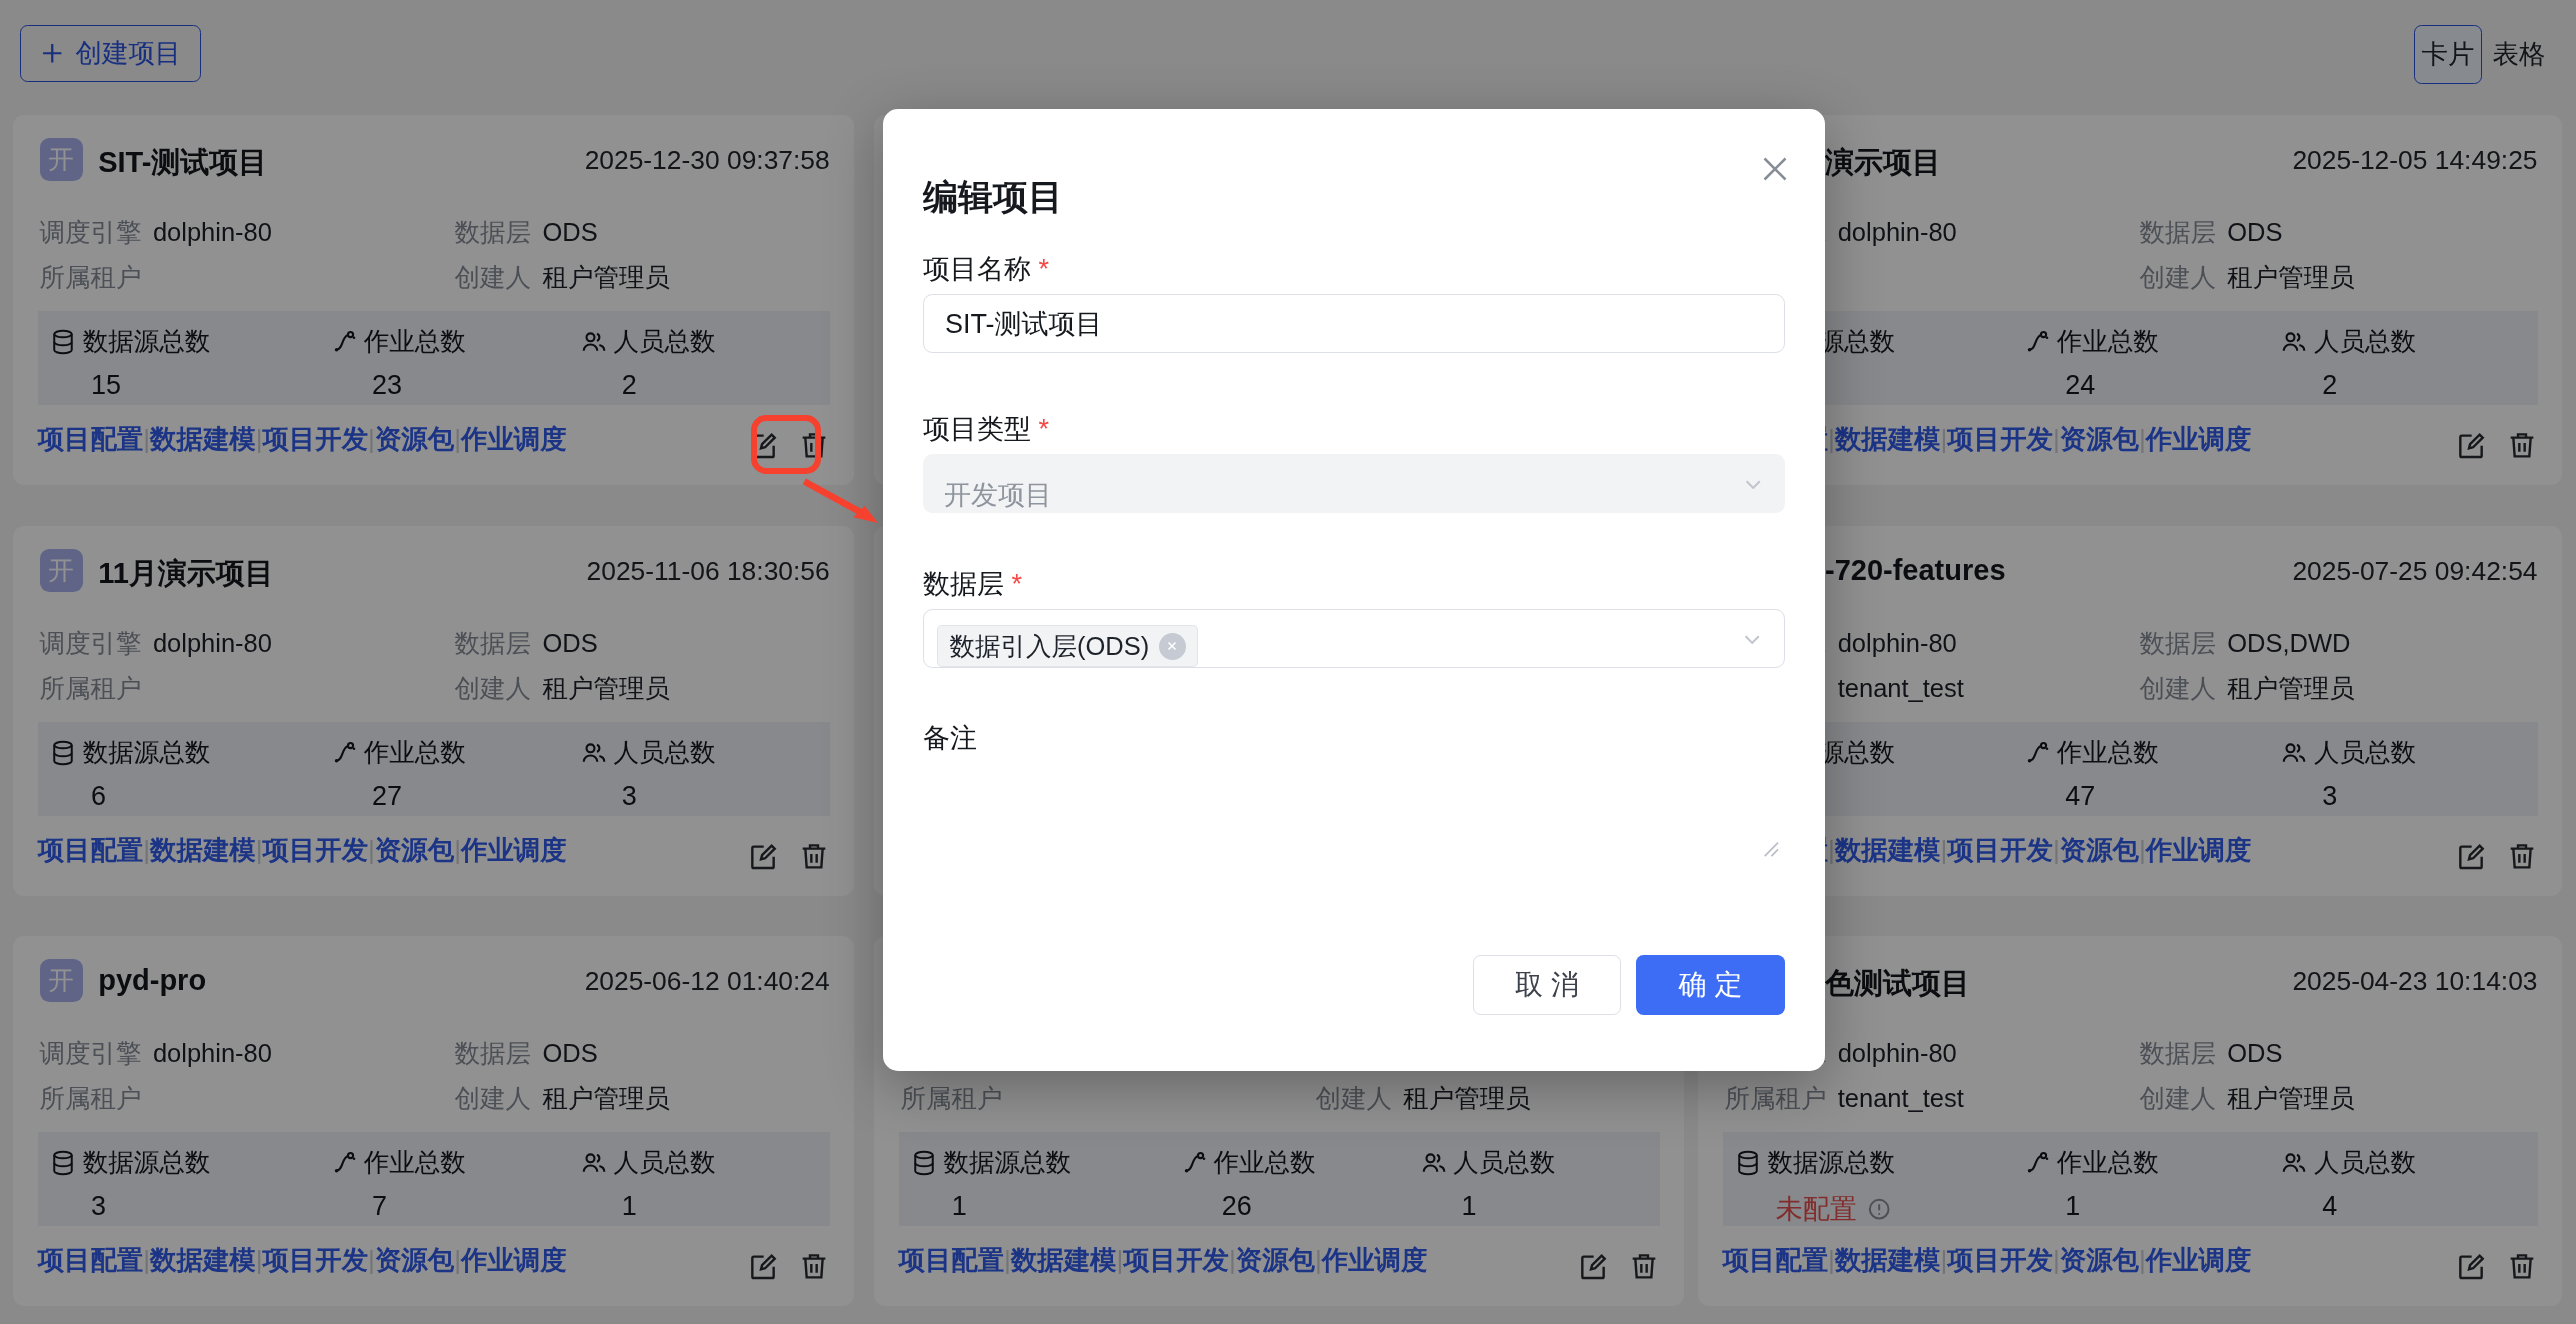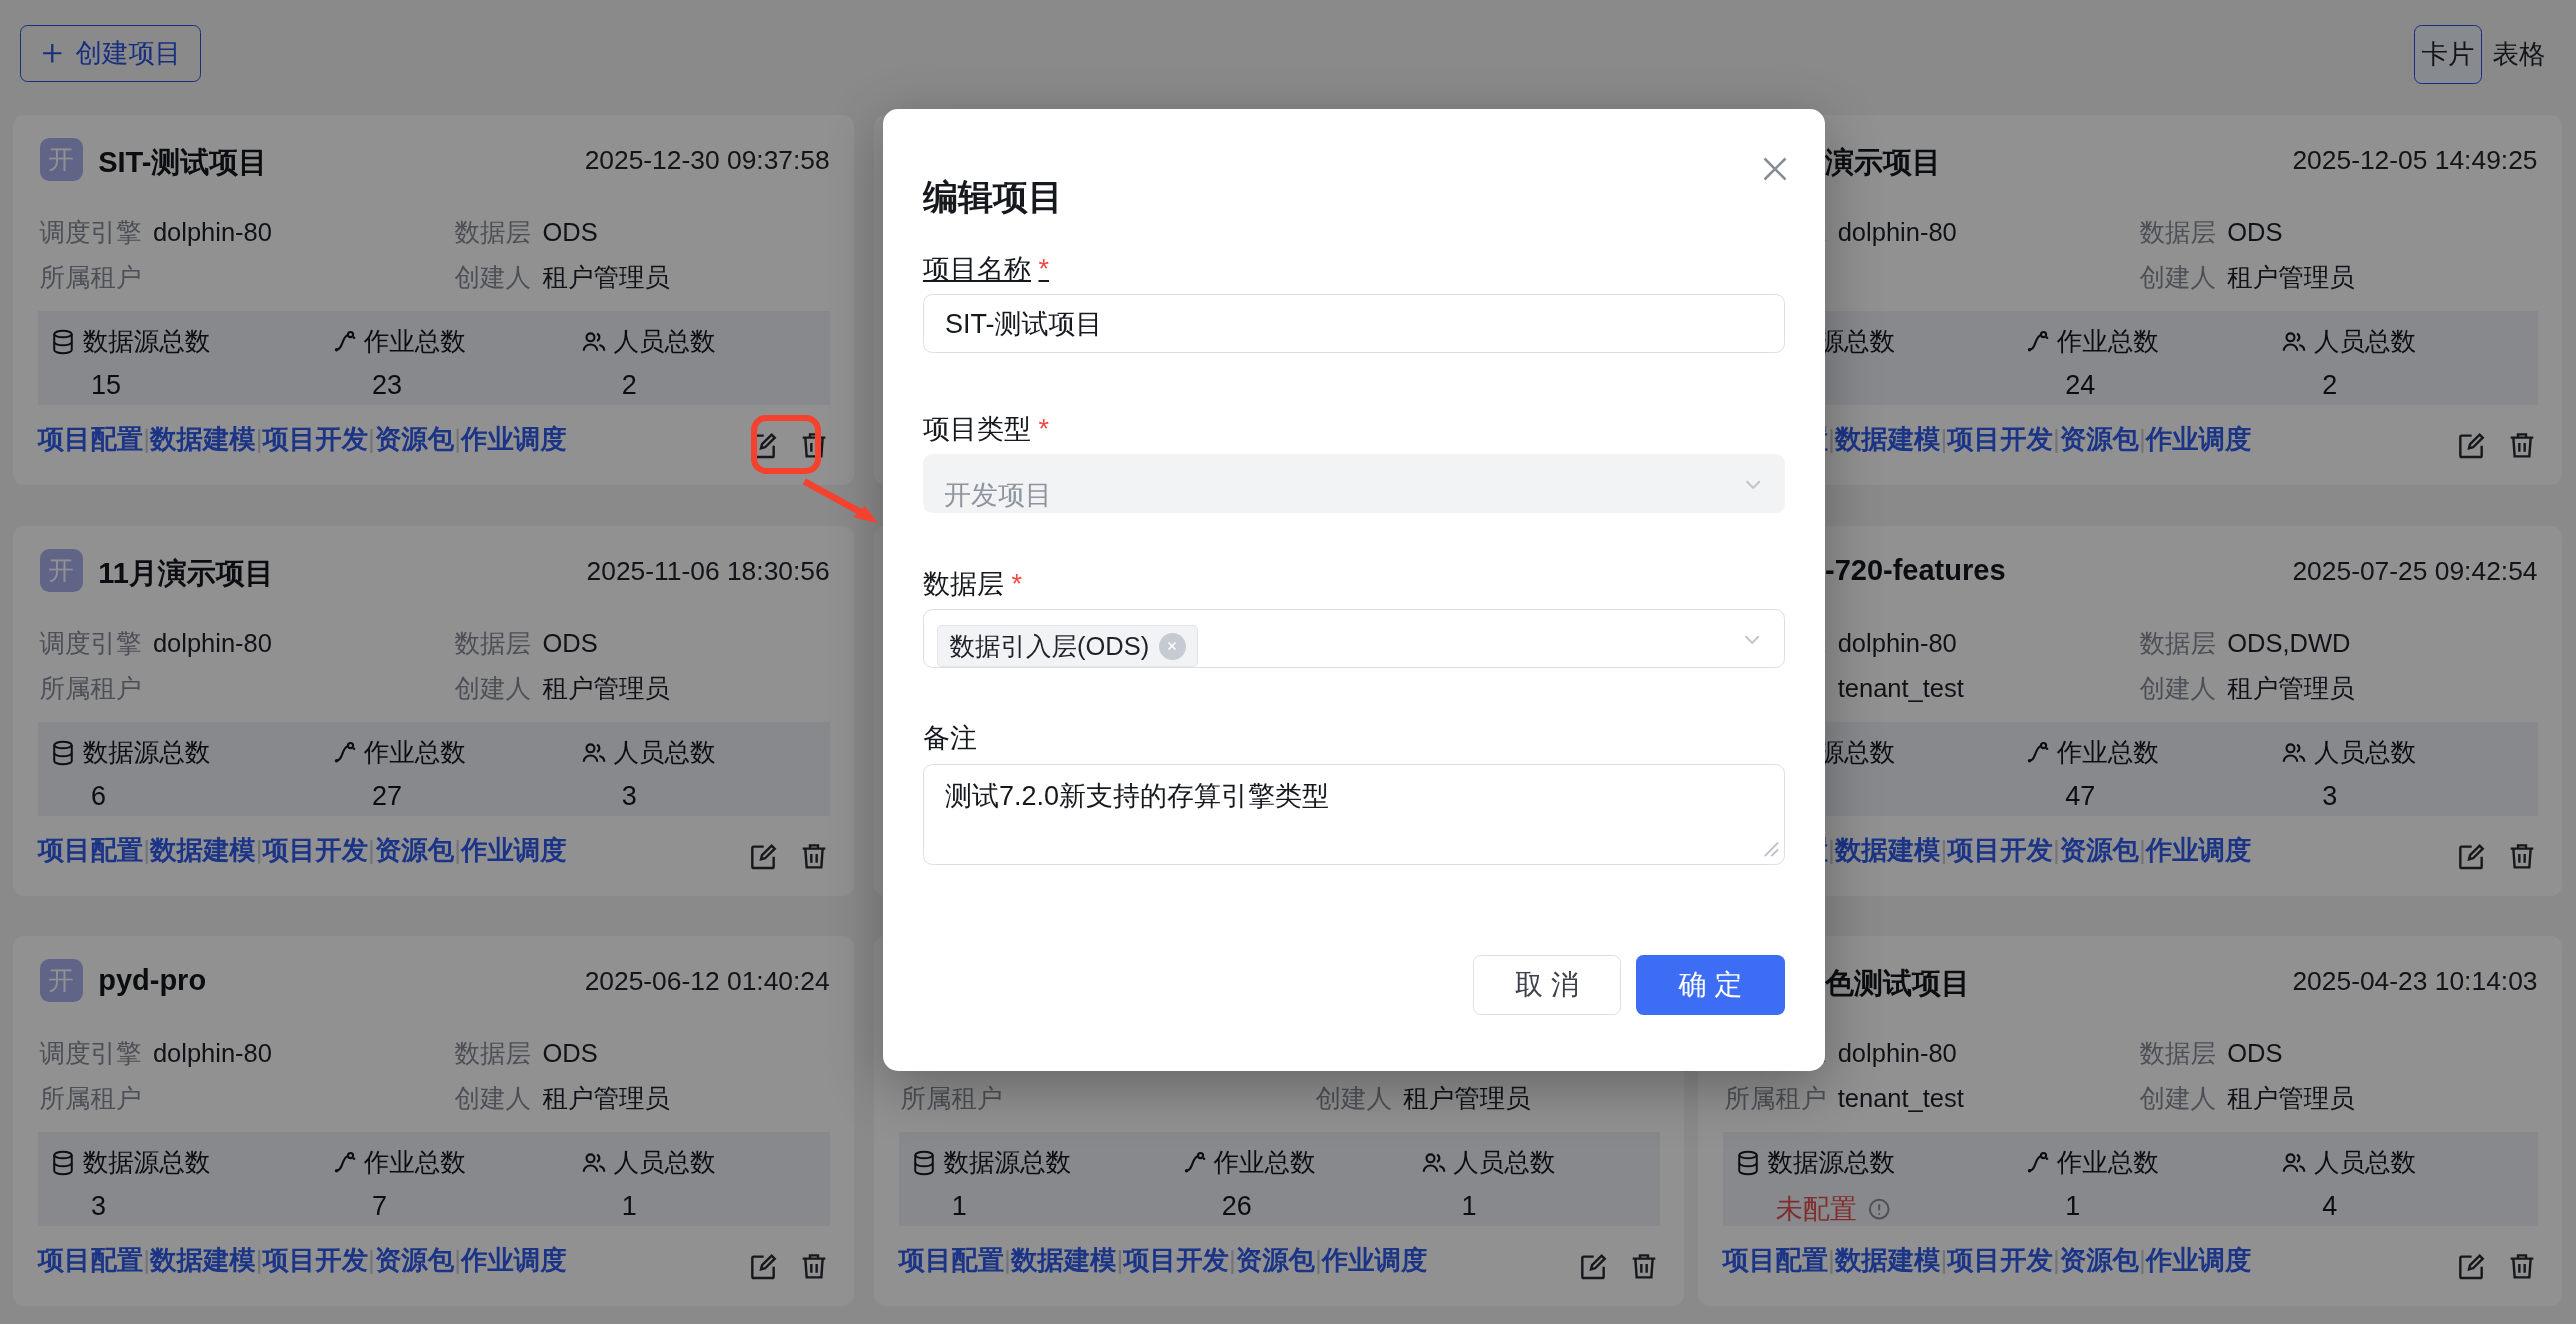--- a/index.html
+++ b/index.html
@@ -51,21 +51,21 @@
   
   .dim{position:absolute;inset:0;background:rgba(0,0,0,0.43);z-index:10;}
 
   
   .modal{position:absolute;left:883px;top:109px;width:942px;height:962px;background:#fff;border-radius:15px;
     box-shadow:0 15px 57px rgba(0,0,0,.30);z-index:20;}
   .m-title{position:absolute;left:40px;top:36px;font-size:35px;font-weight:600;color:#15181d;}
   .m-close{position:absolute;right:32px;top:42px;cursor:pointer;}
   .f-label{position:absolute;left:40px;font-size:27px;color:#15181d;}
   .req{color:#f54a45;margin-left:7.5px;}
-  .fl-name{top:142px;text-decoration:underline;} .fl-type{top:302px;} .fl-layer{top:457px;} .fl-remark{top:611px;}
+  .fl-name{top:142px;} .fl-type{top:302px;} .fl-layer{top:457px;} .fl-remark{top:611px;}
   .m-input{position:absolute;left:40px;width:862px;height:59px;border:1.9px solid #dcdfe6;border-radius:9.4px;
     font-size:27px;color:#15181d;padding:0 21px;font-family:inherit;outline:none;}
   .in-name{top:185px;}
   .m-select{position:absolute;left:40px;width:862px;height:59px;border-radius:9.4px;display:flex;
     align-items:flex-end;padding:0 13.2px;}
   .sel-type{top:345px;background:#f2f3f5;color:#8f959e;font-size:27px;padding:0 21px;cursor:not-allowed;}
   .sel-layer{top:500px;border:1.9px solid #dcdfe6;background:#fff;cursor:pointer;}
   .chev{position:absolute;right:19px;top:50%;transform:translateY(-50%);}
   .tag{height:42px;background:#f2f3f4;border:1.9px solid #e2e4e9;border-radius:4.7px;display:flex;
     align-items:center;gap:9.4px;padding:0 11.3px;font-size:25.5px;color:#1d2129;}
@@ -1048,21 +1048,20 @@
       <span class="chev">
         <svg width="26.4" height="26.4" viewBox="0 0 24 24" fill="none" stroke="#c0c4cc" stroke-width="1.8">
           <path d="M6 9.5l6 6 6-6"></path>
           </svg>
       </span>
     </div>
 
     <div class="f-label fl-remark">
       <span>备注</span>
     </div>
-    <textarea class="m-textarea" style="">测试7.2.0新支持的存算引擎类型</textarea>
     <span class="resize-h">
       <svg width="21" height="21" viewBox="0 0 22 22" fill="none" stroke="#b9bec7" stroke-width="1.8">
         <path d="M6 20L20 6M13 20l7-7"></path>
         </svg>
     </span>
 
     <button class="m-btn btn-cancel">取 消</button>
     <button class="m-btn btn-ok">确 定</button>
   </section>
 

